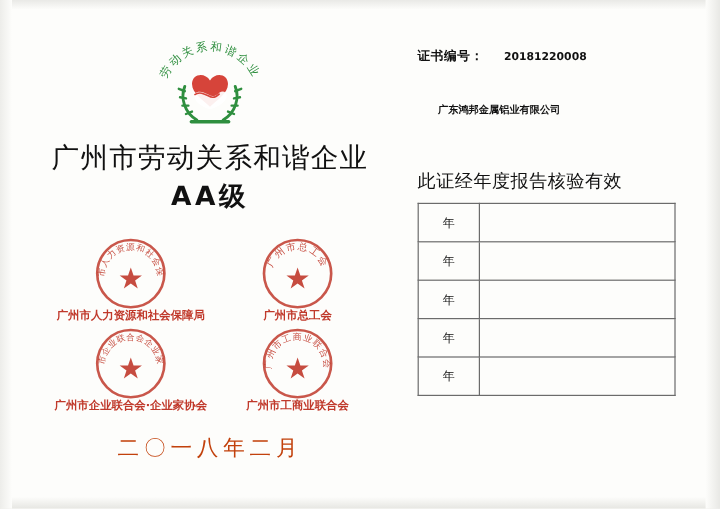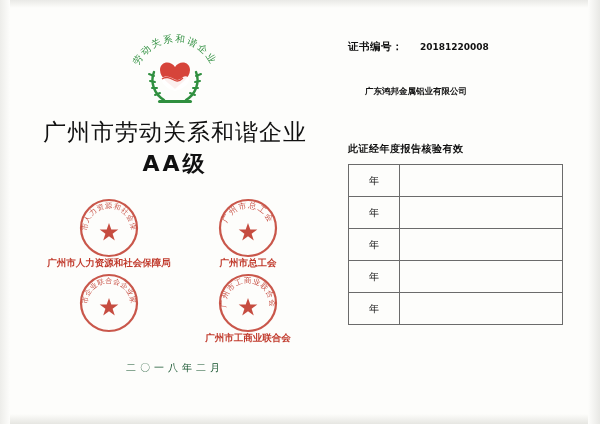--- a/index.html
+++ b/index.html
@@ -113,23 +113,23 @@
   .seal-label {
     margin-top: -2px;
     font-size: 9.5px;
     color: #c0392b;
     font-weight: bold;
     white-space: nowrap;
     letter-spacing: 0px;
   }
   .date-line {
     margin-top: 16px;
-    font-size: 10px;
+    font-size: 18px;
     letter-spacing: 4px;
-    color: #14532d;
+    color: #c2410c;
   }
 
   
   .right {
     position: absolute;
     left: 348px;
     top: 40px;
     width: 222px;
   }
   .field-row {
@@ -148,26 +148,25 @@
     font-size: 9px;
     color: #111;
     margin-left: 17px;
     white-space: nowrap;
   }
   .field-value.small { font-size: 8.5px; }
   .spacer-1 { height: 26px; }
   .spacer-2 { height: 12px; }
 
   .section-title {
-    font-size: 10px;
+    font-size: 15px;
     color: #111;
     letter-spacing: 0.5px;
     margin-bottom: 8px;
     white-space: nowrap;
-    font-weight: bold;
   }
 
   .verify-table {
     border-collapse: collapse;
     width: 215px;
     table-layout: fixed;
   }
   .verify-table td {
     border: 1px solid #6b6b6b;
     height: 31px;
@@ -264,20 +263,21 @@
               <circle cx="31" cy="31" r="28" fill="none" stroke="#c0392b" stroke-width="2.2" opacity="0.85"></circle>
               <defs>
                   <path id="sealC" d="M 9 33 A 22 22 0 0 1 53 33"></path>
                 </defs>
               <text fill="#c0392b" font-size="7" opacity="0.9">
                 <textPath href="#sealC" startOffset="50%" text-anchor="middle" letter-spacing="0.4">广州市企业联合会企业家协会</textPath>
               </text>
               <polygon points="31,26 33.3,32.6 40.3,32.6 34.6,36.8 36.8,43.4 31,39.3 25.2,43.4 27.4,36.8 21.7,32.6 28.7,32.6" fill="#c0392b" opacity="0.9"></polygon>
             </svg>
           </div>
+          <div class="seal-label">广州市企业联合会·企业家协会</div>
         </div>
 
         <div class="seal-cell narrow">
           <div class="stamp">
             <svg width="62" height="62" viewBox="0 0 62 62">
               <circle cx="31" cy="31" r="28" fill="none" stroke="#c0392b" stroke-width="2.2" opacity="0.85"></circle>
               <defs>
                   <path id="sealD" d="M 9 33 A 22 22 0 0 1 53 33"></path>
                 </defs>
               <text fill="#c0392b" font-size="7.4" opacity="0.9">

